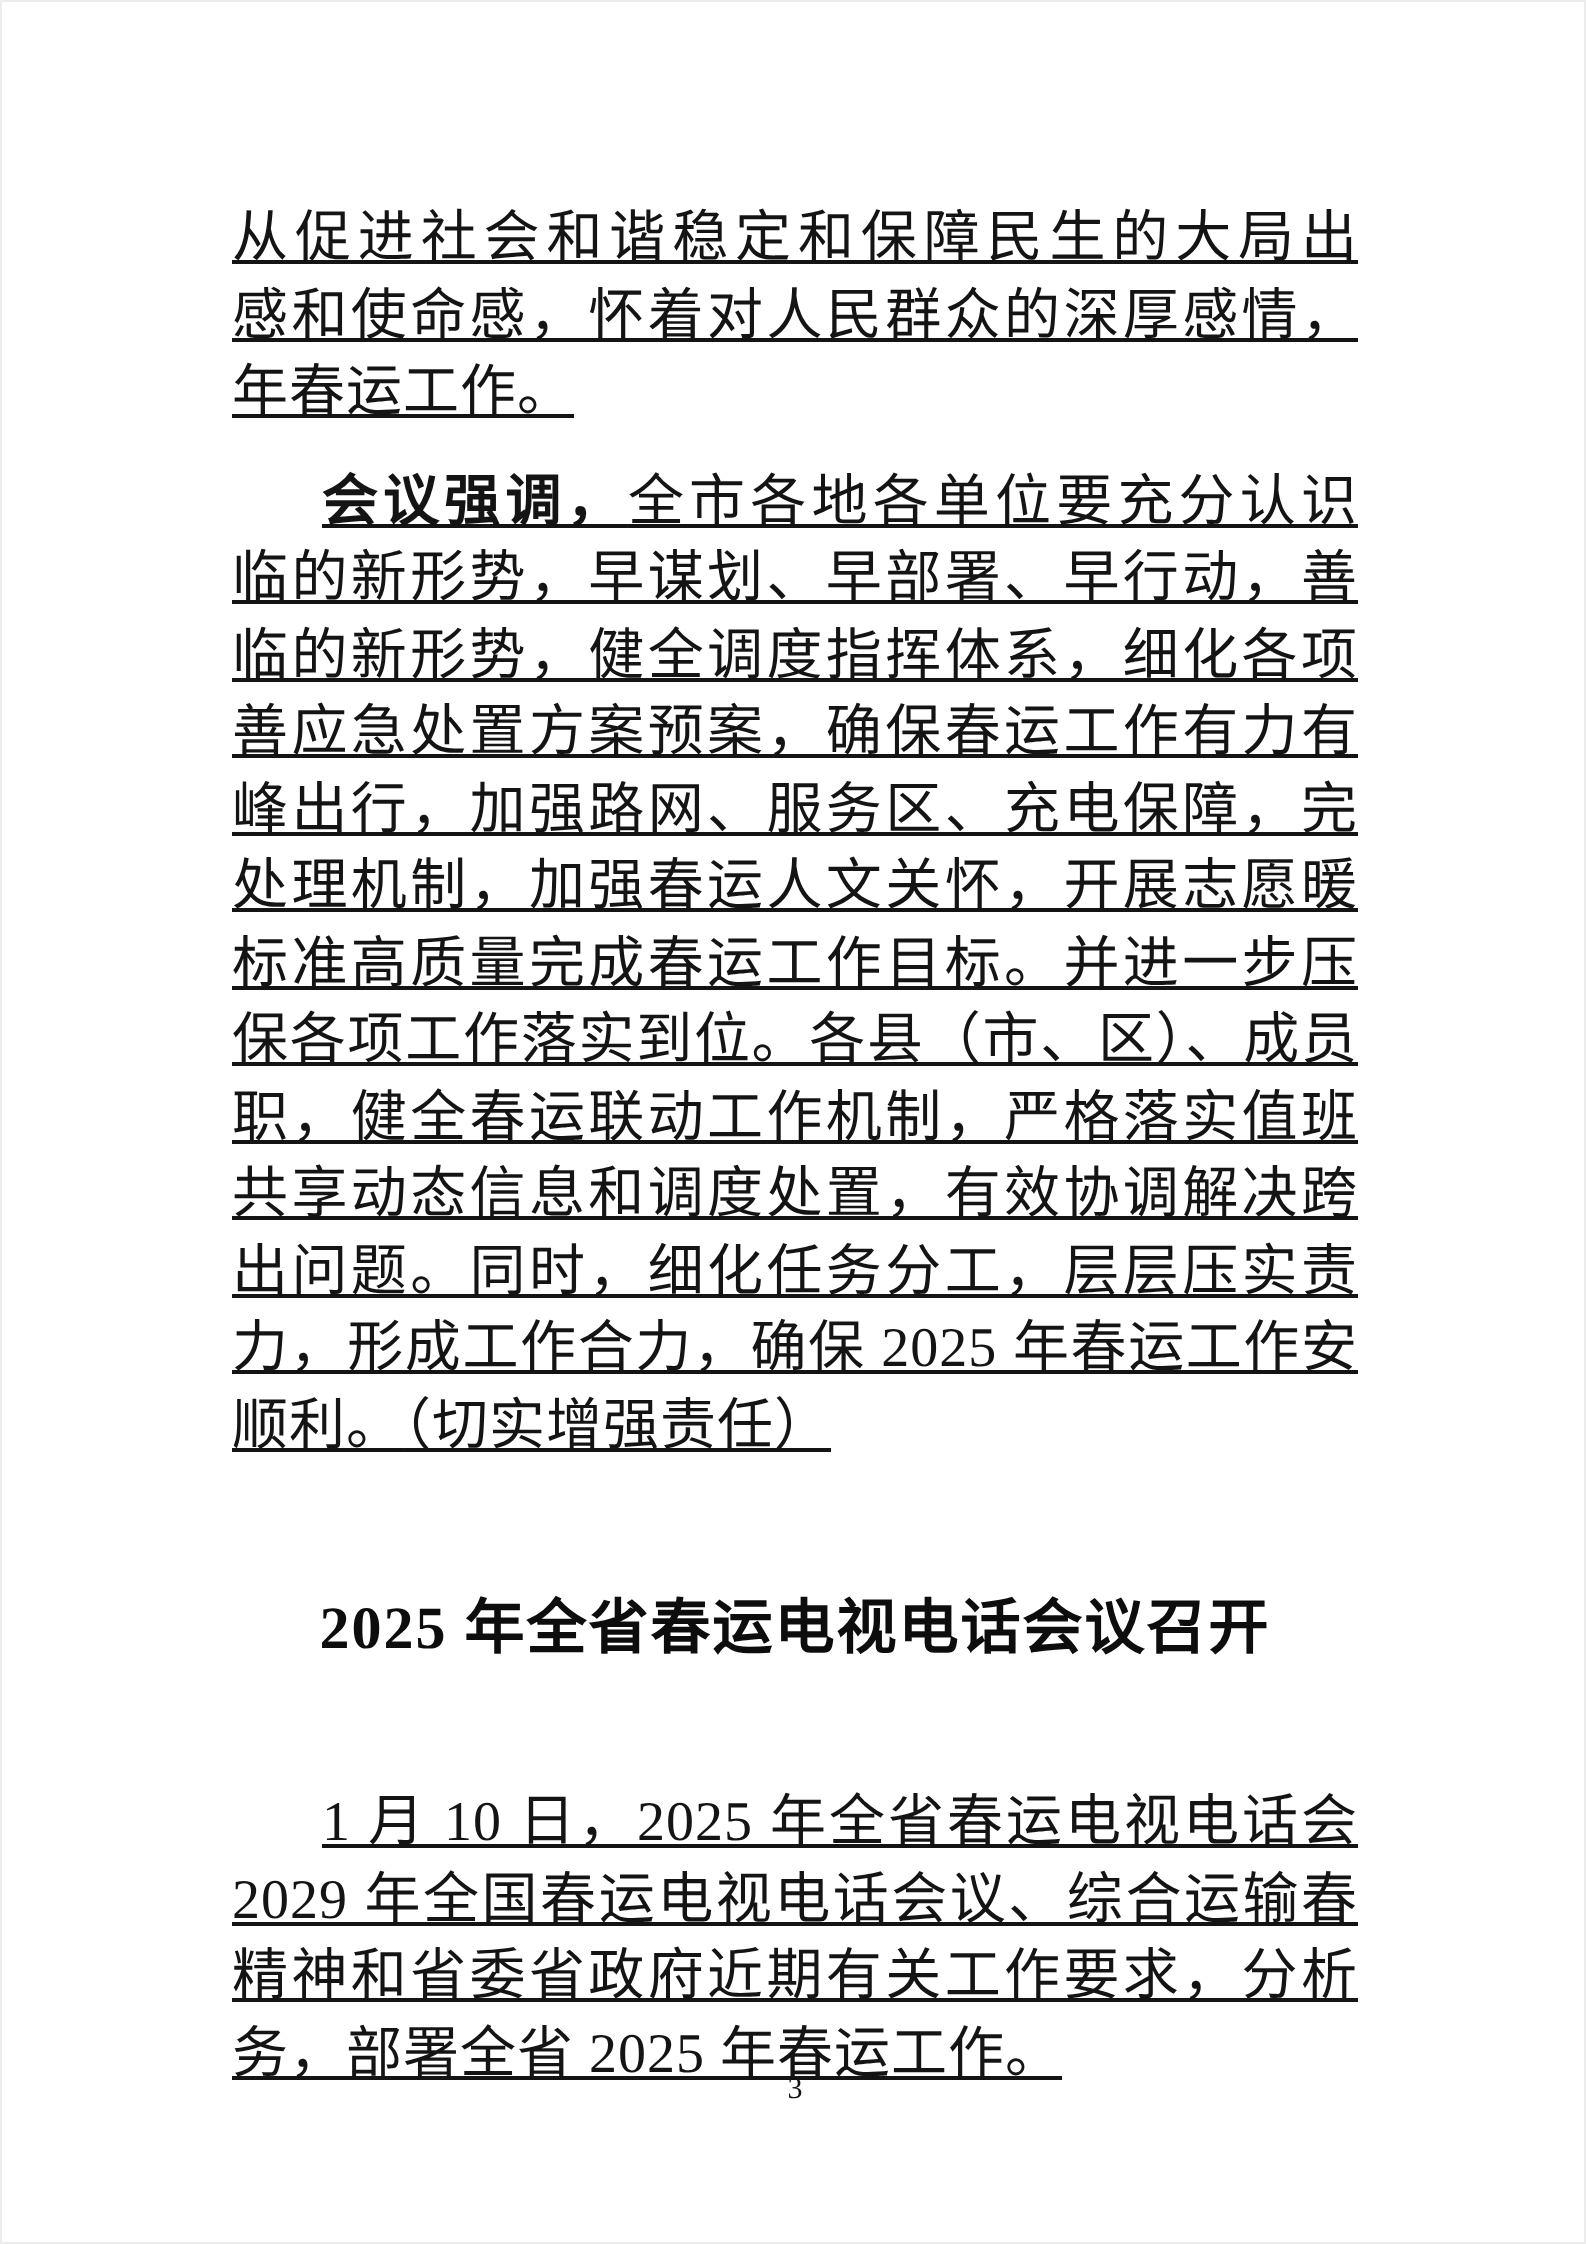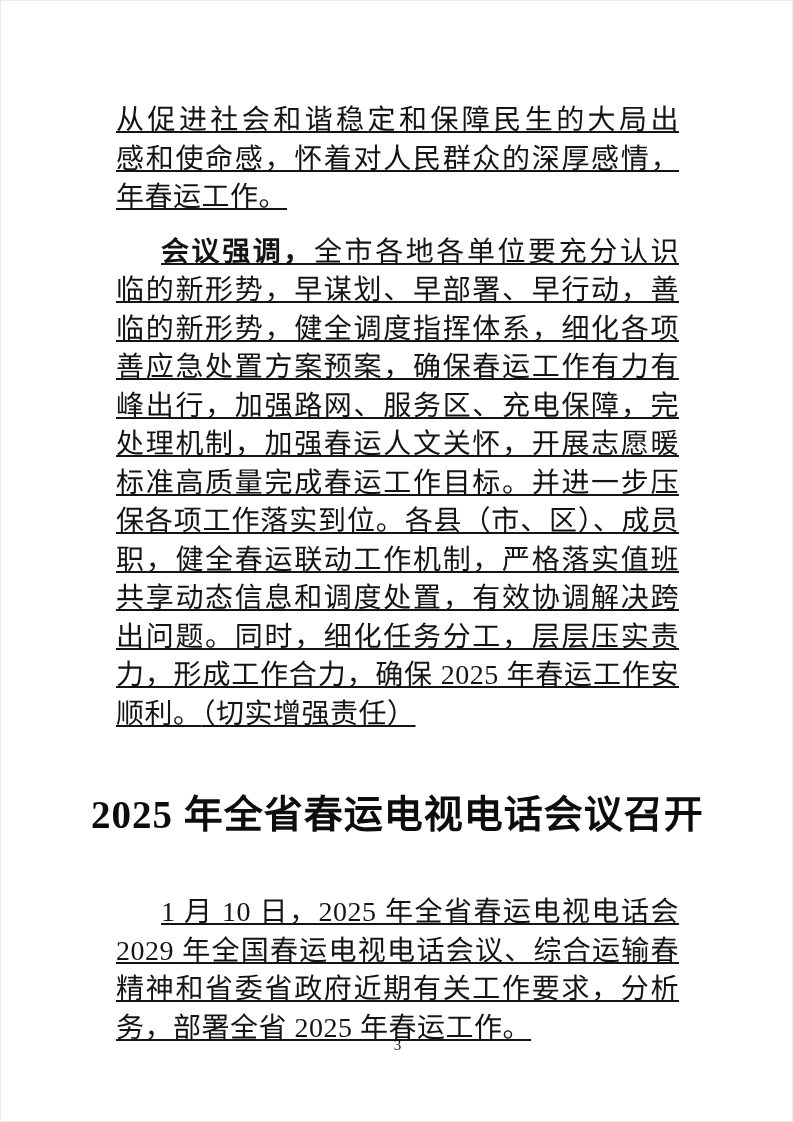--- a/index.html
+++ b/index.html
@@ -42,21 +42,21 @@
     margin-top: 16px;
   }
   .seg.bold { font-weight: 700; }
   .seg.kai { font-family: "Liberation Serif", "DejaVu Serif", serif; }
   .article-title {
     position: absolute;
     left: 0;
     top: 790px;
     width: 793px;
     margin: 0;
-    font-size: 39px;
+    font-size: 30px;
     line-height: 48px;
     font-weight: 700;
     text-align: center;
     letter-spacing: 1px;
     color: #0d0d0d;
   }
   .page-footer {
     position: absolute;
     left: 0;
     top: 1034px;

